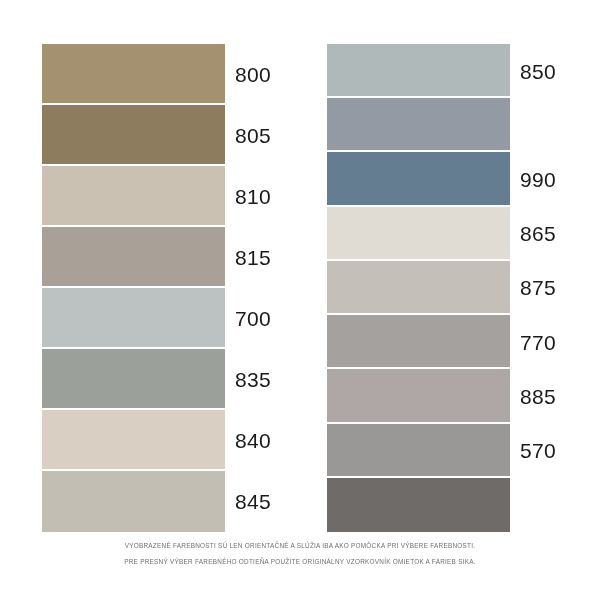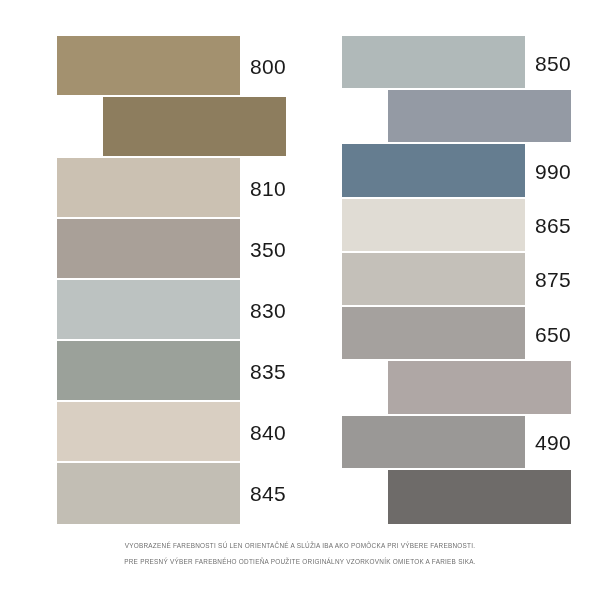--- a/index.html
+++ b/index.html
@@ -27,25 +27,24 @@
     left: 0;
     top: 36px;
     width: 600px;
     height: 488px;
     display: flex;
     flex-direction: row;
   }
 
   .swatch-column {
     position: absolute;
-    top: 0;
+    top: 8px;
     height: 488px;
     display: flex;
     flex-direction: column;
-    align-items: flex-end;
   }
 
   .swatch-column.col-left  { left: 42px;  width: 244px; }
   .swatch-column.col-right { left: 327px; width: 244px; }
 
   .swatch-row {
     flex: 1 1 0;
     display: flex;
     flex-direction: row;
     align-items: stretch;
@@ -102,32 +101,33 @@
 
   <div class="palette-area">
 
     <div class="swatch-column col-left">
         <div class="swatch-row">
           <div class="swatch-chip" style="background-color: rgb(163, 145, 111);"></div>
           <div class="swatch-label">800</div>
         </div>
         <div class="swatch-row">
           <div class="swatch-chip" style="background-color: rgb(141, 125, 94);"></div>
+          <div class="swatch-label">805</div>
         </div>
         <div class="swatch-row">
           <div class="swatch-chip" style="background-color: rgb(203, 193, 178);"></div>
           <div class="swatch-label">810</div>
         </div>
         <div class="swatch-row">
           <div class="swatch-chip" style="background-color: rgb(169, 160, 152);"></div>
-          <div class="swatch-label">350</div>
+          <div class="swatch-label">815</div>
         </div>
         <div class="swatch-row">
           <div class="swatch-chip" style="background-color: rgb(188, 194, 193);"></div>
-          <div class="swatch-label">830</div>
+          <div class="swatch-label">700</div>
         </div>
         <div class="swatch-row">
           <div class="swatch-chip" style="background-color: rgb(155, 161, 154);"></div>
           <div class="swatch-label">835</div>
         </div>
         <div class="swatch-row">
           <div class="swatch-chip" style="background-color: rgb(217, 207, 194);"></div>
           <div class="swatch-label">840</div>
         </div>
         <div class="swatch-row">
@@ -150,28 +150,29 @@
         <div class="swatch-row">
           <div class="swatch-chip" style="background-color: rgb(224, 220, 212);"></div>
           <div class="swatch-label">865</div>
         </div>
         <div class="swatch-row">
           <div class="swatch-chip" style="background-color: rgb(196, 192, 185);"></div>
           <div class="swatch-label">875</div>
         </div>
         <div class="swatch-row">
           <div class="swatch-chip" style="background-color: rgb(165, 161, 158);"></div>
-          <div class="swatch-label">650</div>
+          <div class="swatch-label">770</div>
         </div>
         <div class="swatch-row">
           <div class="swatch-chip" style="background-color: rgb(175, 167, 165);"></div>
+          <div class="swatch-label">885</div>
         </div>
         <div class="swatch-row">
           <div class="swatch-chip" style="background-color: rgb(154, 152, 150);"></div>
-          <div class="swatch-label">490</div>
+          <div class="swatch-label">570</div>
         </div>
         <div class="swatch-row">
           <div class="swatch-chip" style="background-color: rgb(110, 107, 105);"></div>
         </div>
       </div>
 
   </div>
 
   <div class="footer-note">
     <div class="footer-line">VYOBRAZENÉ FAREBNOSTI SÚ LEN ORIENTAČNÉ A SLÚŽIA IBA AKO POMÔCKA PRI VÝBERE FAREBNOSTI.</div>

